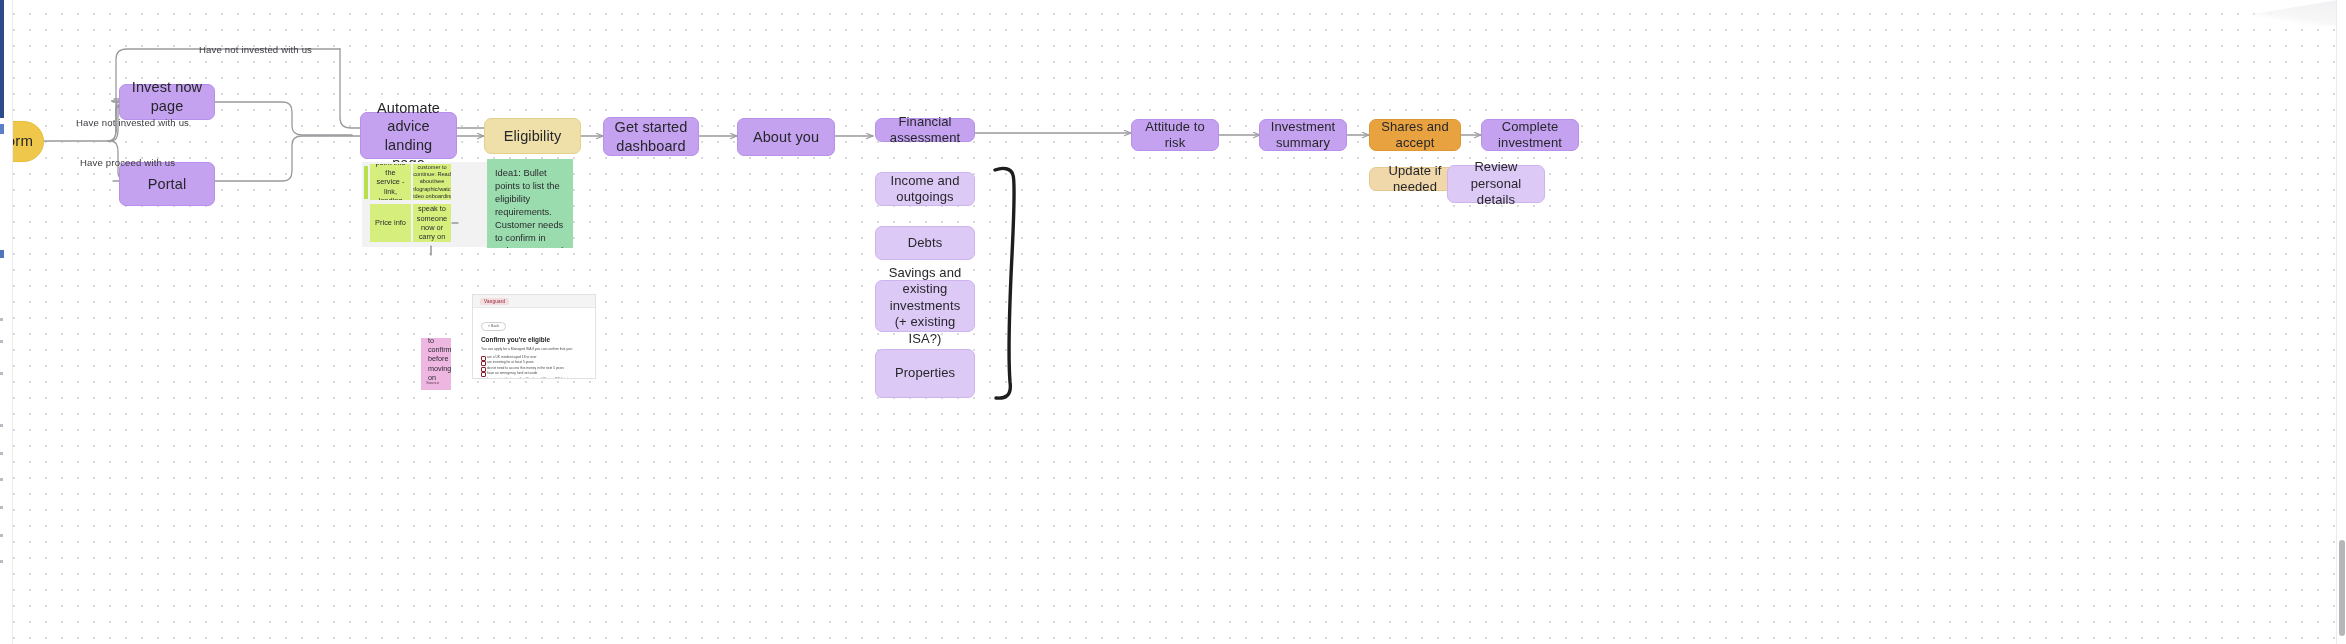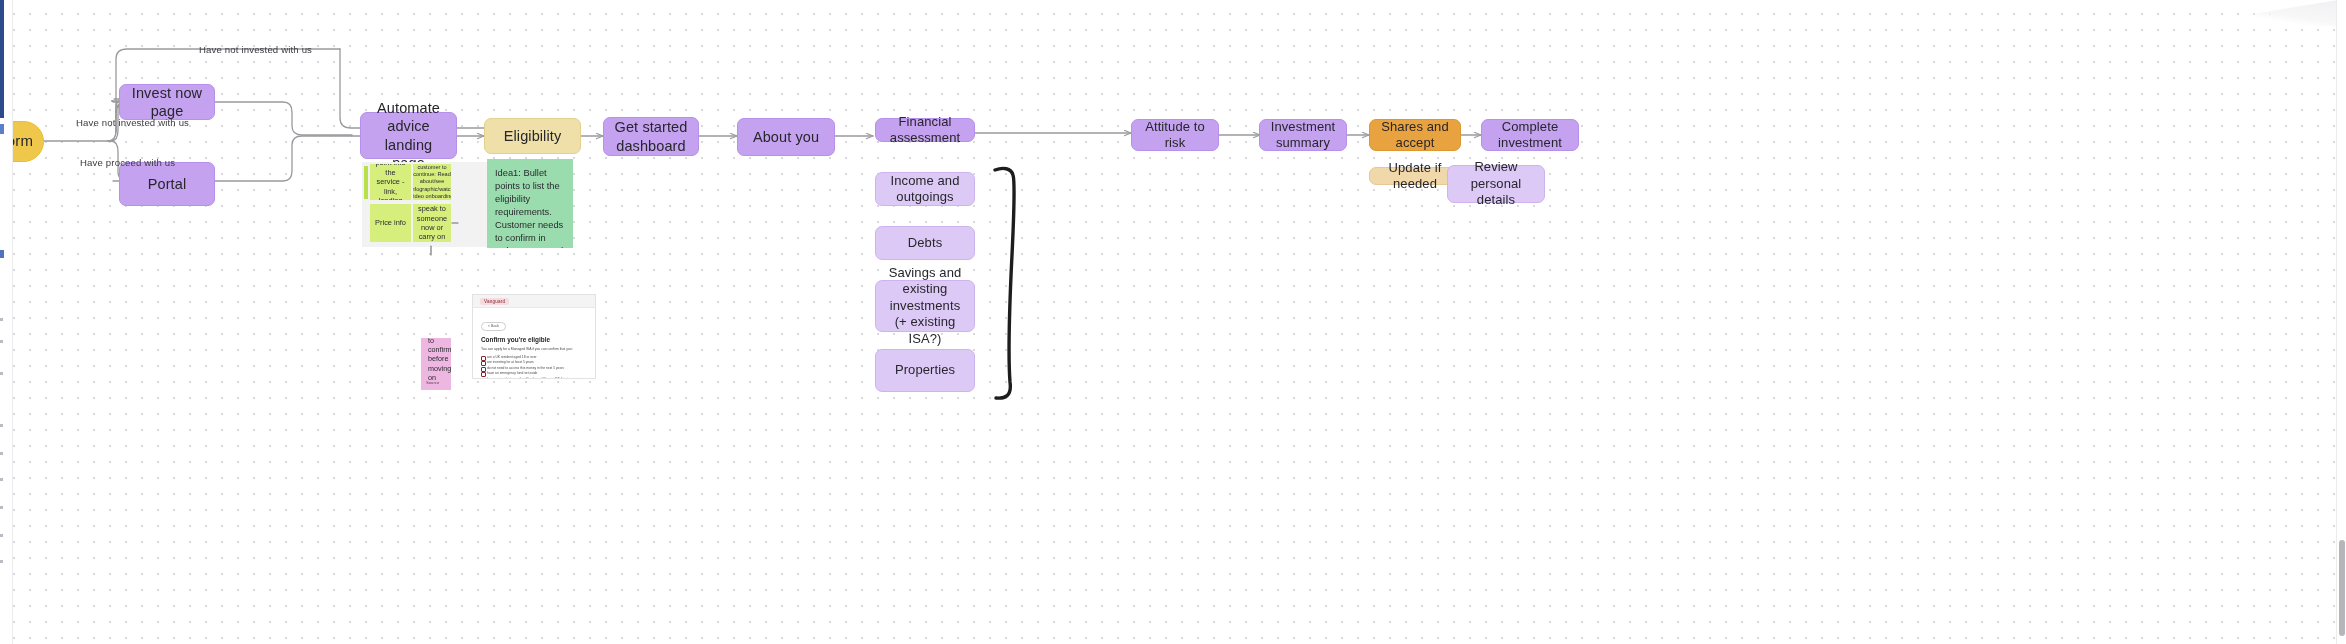--- a/index.html
+++ b/index.html
@@ -237,21 +237,21 @@
     <g fill="none" stroke="#1d1d1f" stroke-width="3.4" stroke-linecap="round" stroke-linejoin="round">
       <path d="M995,170 C1003,167 1011,168 1013,175 C1016,184 1013,232 1011,276
                C1009,322 1008,356 1010,382 C1012,396 1005,399 996,398"></path>
     </g>
   </svg>
 
   <div class="node pill" style="left:-48px; top:121px; width:92px; height:41px; font-size:15px; justify-content:flex-end; padding-right:10px;">
     <span>tform</span>
   </div>
 
-  <div class="node purple" style="left:119px; top:84px; width:96px; height:36px;">
+  <div class="node purple" style="left:119px; top:84px; width:96px; height:36px;align-items:flex-end;">
     <span>Invest now page</span>
   </div>
 
   <div class="node purple" style="left:119px; top:162px; width:96px; height:44px;">
     <span>Portal</span>
   </div>
 
   <div class="node purple" style="left:360px; top:112px; width:97px; height:47px;">
     <span>Automate advice landing page</span>
   </div>
@@ -277,37 +277,37 @@
   </div>
 
   <div class="node purple-lite" style="left:875px; top:226px; width:100px; height:34px; font-size:13px;">
     <span>Debts</span>
   </div>
 
   <div class="node purple-lite" style="left:875px; top:280px; width:100px; height:52px; font-size:13px;">
     <span>Savings and existing investments (+ existing ISA?)</span>
   </div>
 
-  <div class="node purple-lite" style="left:875px; top:349px; width:100px; height:43px; font-size:13px;">
+  <div class="node purple-lite" style="left:875px; top:349px; width:100px; height:49px; font-size:13px;">
     <span>Properties</span>
   </div>
 
   <div class="node purple" style="left:1131px; top:119px; width:88px; height:32px; font-size:13px;">
     <span>Attitude to risk</span>
   </div>
 
   <div class="node purple" style="left:1259px; top:119px; width:88px; height:32px; font-size:13px;">
     <span>Investment summary</span>
   </div>
 
   <div class="node orange" style="left:1369px; top:119px; width:92px; height:32px; font-size:13px;">
     <span>Shares and accept</span>
   </div>
 
-  <div class="node orange-lite" style="left:1369px; top:167px; width:92px; height:18px; font-size:13px;text-align:center;">
+  <div class="node orange-lite" style="left:1369px; top:167px; width:92px; height:24px; font-size:13px;text-align:center;">
     <span>Update if needed</span>
   </div>
 
   <div class="node purple" style="left:1481px; top:119px; width:98px; height:32px; font-size:13px;">
     <span>Complete investment</span>
   </div>
 
   <div class="node purple-lite" style="left:1447px; top:165px; width:98px; height:38px; font-size:13px;">
     <span>Review personal details</span>
   </div>

